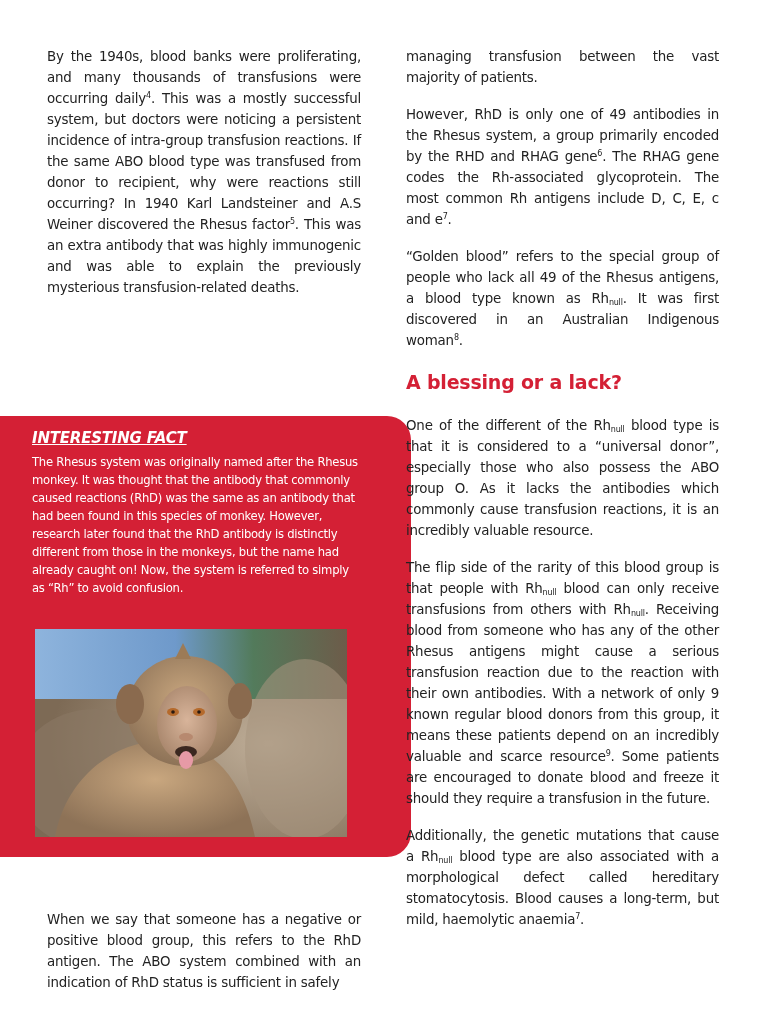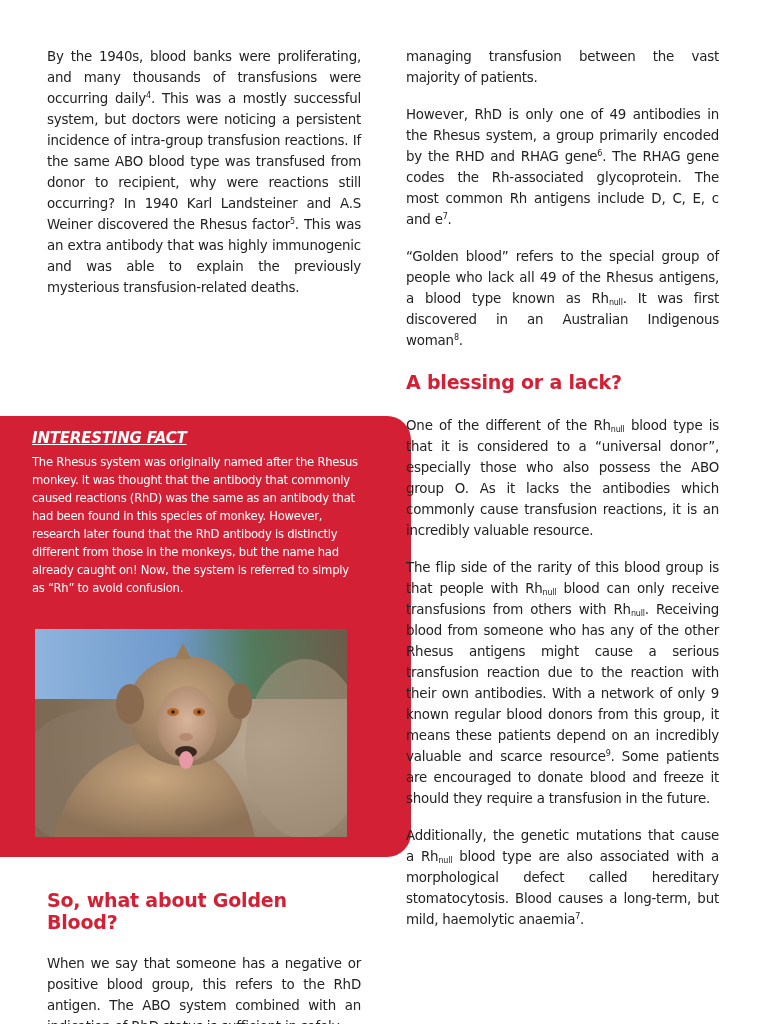--- a/index.html
+++ b/index.html
@@ -95,21 +95,20 @@
       <circle cx="138" cy="83" r="1.8" fill="#2a1a10"></circle>
       <circle cx="164" cy="83" r="1.8" fill="#2a1a10"></circle>
       <ellipse cx="151" cy="108" rx="7" ry="4" fill="#b7896f"></ellipse>
       <ellipse cx="151" cy="123" rx="11" ry="6" fill="#3b2820"></ellipse>
       <ellipse cx="151" cy="131" rx="7" ry="9" fill="#e79aa6"></ellipse>
     </svg>
   </div>
 </div>
 
 <div class="col col-left" style="top:889px;">
-  <h2>So, what about Golden Blood?</h2>
   <p class="body" style="margin-top:20px;">When we say that someone has a negative or positive blood group, this refers to the RhD antigen. The ABO system combined with an indication of RhD status is sufficient in safely</p>
 </div>
 
 <div class="col col-right">
   <p class="body">managing transfusion between the vast majority of patients.</p>
   <p class="body"><span>However, RhD is only one of 49 antibodies in the Rhesus system, a group primarily encoded by the RHD and RHAG gene</span><sup>6</sup><span>. The RHAG gene codes the Rh-associated glycoprotein. The most common Rh antigens include D, C, E, c and e</span><sup>7</sup><span>.</span></p>
   <p class="body"><span>“Golden blood” refers to the special group of people who lack all 49 of the Rhesus antigens, a blood type known as Rh</span><sub class="null">null</sub><span>. It was first discovered in an Australian Indigenous woman</span><sup>8</sup><span>.</span></p>
   <h2 style="margin-top:20px; margin-bottom:22px;">A blessing or a lack?</h2>
   <p class="body"><span>One of the different of the Rh</span><sub class="null">null</sub><span> blood type is that it is considered to a “universal donor”, especially those who also possess the ABO group O. As it lacks the antibodies which commonly cause transfusion reactions, it is an incredibly valuable resource.</span></p>
   <p class="body"><span>The flip side of the rarity of this blood group is that people with Rh</span><sub class="null">null</sub><span> blood can only receive transfusions from others with Rh</span><sub class="null">null</sub><span>. Receiving blood from someone who has any of the other Rhesus antigens might cause a serious transfusion reaction due to the reaction with their own antibodies. With a network of only 9 known regular blood donors from this group, it means these patients depend on an incredibly valuable and scarce resource</span><sup>9</sup><span>. Some patients are encouraged to donate blood and freeze it should they require a transfusion in the future.</span></p>

